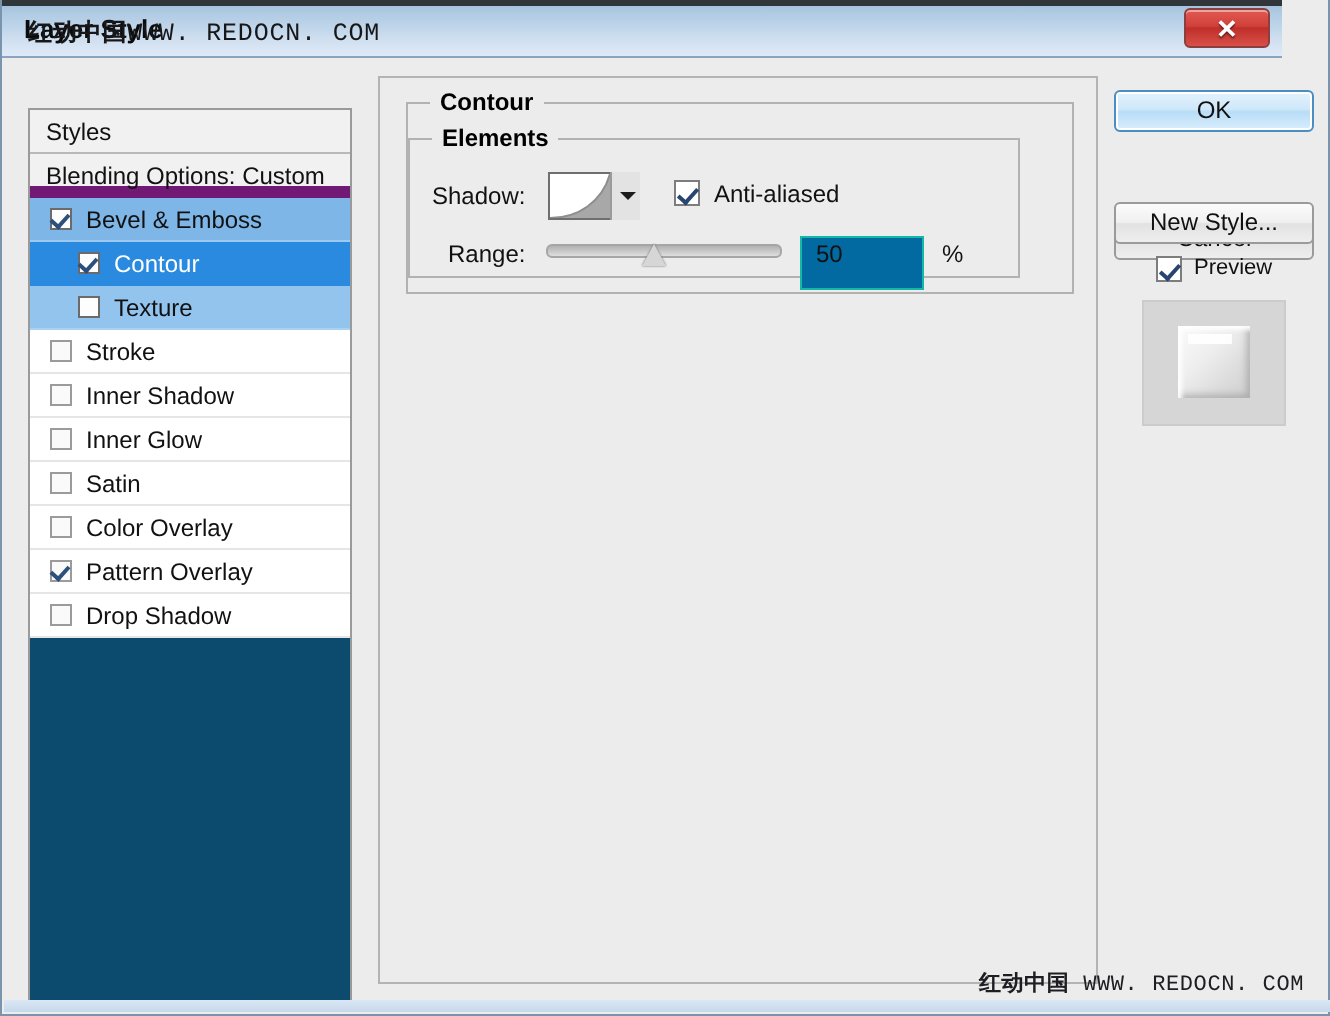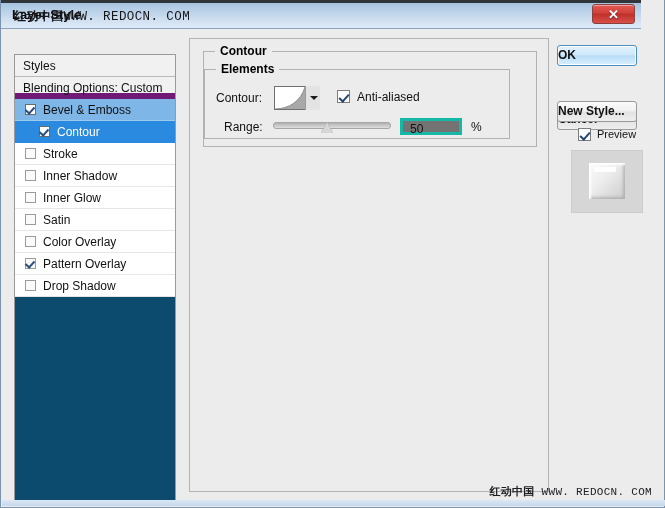--- a/index.html
+++ b/index.html
@@ -314,44 +314,44 @@
     border-left: 6.5px solid transparent;
     border-right: 6.5px solid transparent;
     border-bottom: 11px solid #d6d6d6;
     filter: drop-shadow(0 0 0.6px #6f6f6f);
   }
   #range-value {
     position: absolute;
     left: 195px;
     top: 48px;
     width: 62px;
-    height: 17px;
-    border: 3px solid #14b8a6;
-    background: #737373;
+    height: 27px;
+    border: 1px solid #14b8a6;
+    background: #0369a1;
     box-sizing: border-box;
     font-size: 12px;
     color: #111;
     line-height: 17px;
     padding-left: 7px;
   }
   #range-unit { left: 266px; top: 50px; }
 
   
   .btn {
     position: absolute;
-    width: 80px;
+    width: 100px;
     height: 21px;
     box-sizing: border-box;
     font-size: 12px;
     color: #111;
+    text-align: center;
     line-height: 19px;
     border-radius: 3px;
     border: 1px solid #9a9a9a;
     background: linear-gradient(to bottom, #fbfbfb 0%, #f0f0f0 48%, #e2e2e2 52%, #eeeeee 100%);
-    font-weight: bold;
   }
   #ok-button {
     left: 556px;
     top: 45px;
     border: 1px solid #4a8ec2;
     background: linear-gradient(to bottom, #e3f2fc 0%, #cfe8fa 45%, #b9ddf7 52%, #d8eefc 100%);
     box-shadow: 0 0 0 1px #ffffff inset;
   }
   #cancel-button { left: 556px; top: 73px; margin-top: 36px; }
   #newstyle-button { left: 556px; top: 101px; }
@@ -458,20 +458,24 @@
     <div class="list-sub">Blending Options: Custom</div>
 
     <div class="style-row sel-light">
       <span class="cb checked d0"></span>
       <span class="lbl d0">Bevel &amp; Emboss</span>
     </div>
     <div class="style-row sel-strong">
       <span class="cb checked d1"></span>
       <span class="lbl d1">Contour</span>
     </div>
+    <div class="style-row sel-light2">
+      <span class="cb d1"></span>
+      <span class="lbl d1">Texture</span>
+    </div>
     <div class="style-row">
       <span class="cb d0"></span>
       <span class="lbl d0">Stroke</span>
     </div>
     <div class="style-row">
       <span class="cb d0"></span>
       <span class="lbl d0">Inner Shadow</span>
     </div>
     <div class="style-row">
       <span class="cb d0"></span>
@@ -496,21 +500,21 @@
   </div>
 
   <div id="content-panel">
 
     <div class="groupbox" id="contour-group">
       <div class="gb-title">Contour</div>
 
       <div class="groupbox" id="elements-group">
         <div class="gb-title">Elements</div>
 
-        <div class="field-label" style="left:11px; top:21px;">Contour:</div>
+        <div class="field-label" style="left:11px; top:21px;">Shadow:</div>
 
         <div id="contour-swatch">
           <svg width="44" height="22" viewBox="0 0 44 22">
             <rect x="0" y="0" width="44" height="22" fill="#ffffff"></rect>
             <path d="M0,22 C14,22 26,14 30,0 L30,22 Z" fill="#a8a8a8"></path>
             <path d="M0,22 C14,22 26,14 30,0" fill="none" stroke="#8e8e8e" stroke-width="1"></path>
           </svg>
         </div>
         <div id="contour-arrow"></div>
 

